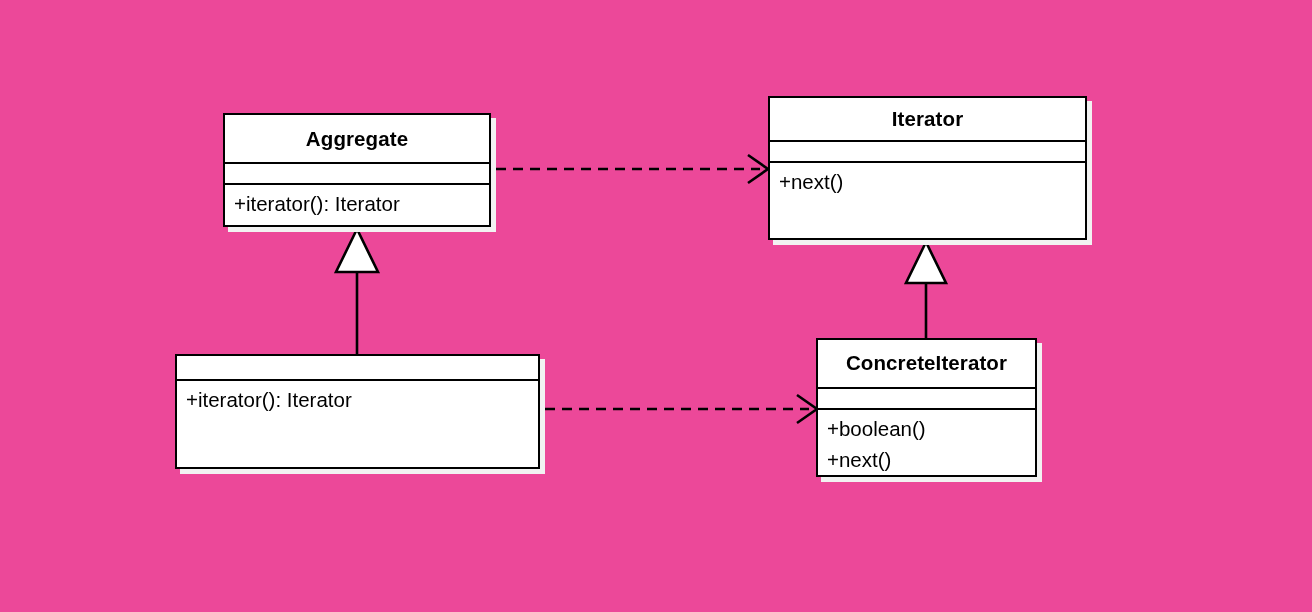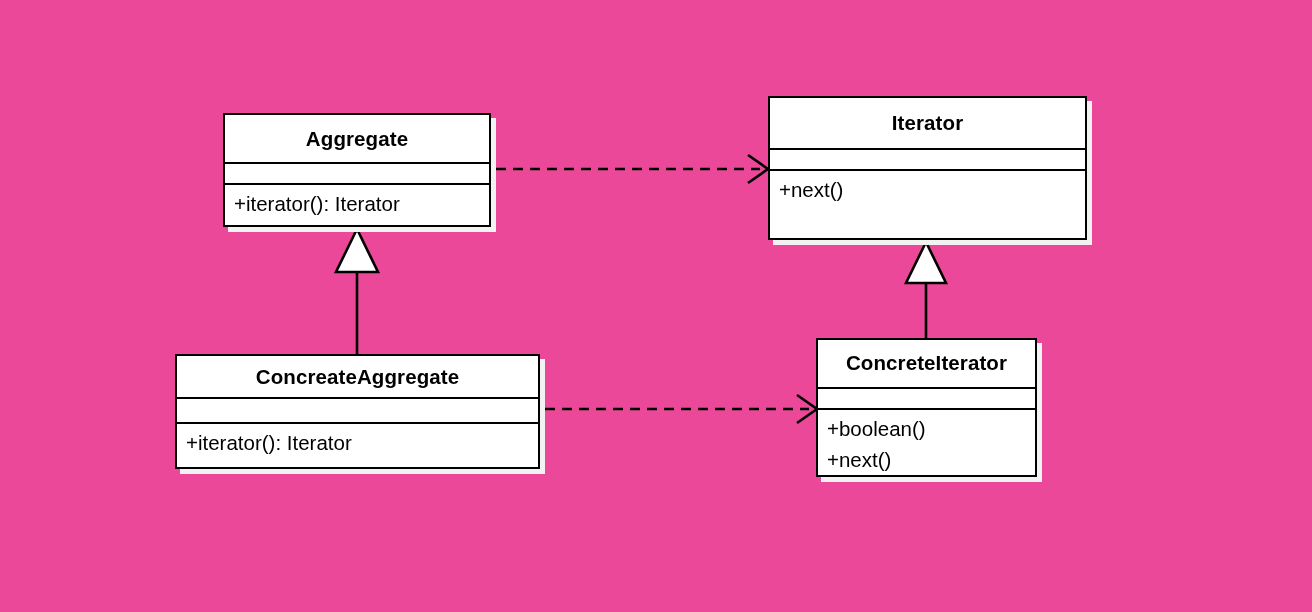--- a/index.html
+++ b/index.html
@@ -73,21 +73,21 @@
   
   #class-aggregate {
     left: 223px; top: 113px; width: 268px; height: 114px;
   }
   #class-aggregate .uml-name-compartment { height: 49px; }
   #class-aggregate .uml-attr-compartment { height: 21px; }
 
   #class-iterator {
     left: 768px; top: 96px; width: 319px; height: 144px;
   }
-  #class-iterator .uml-name-compartment { height: 52px; }
+  #class-iterator .uml-name-compartment { height: 44px; }
   #class-iterator .uml-attr-compartment { height: 21px; }
 
   #class-concreate-aggregate {
     left: 175px; top: 354px; width: 365px; height: 115px;
   }
   #class-concreate-aggregate .uml-name-compartment { height: 43px; }
   #class-concreate-aggregate .uml-attr-compartment { height: 25px; }
 
   #class-concrete-iterator {
     left: 816px; top: 338px; width: 221px; height: 139px;
@@ -137,21 +137,20 @@
 
   <div class="uml-class" id="class-iterator">
     <div class="uml-name-compartment">Iterator</div>
     <div class="uml-attr-compartment"></div>
     <div class="uml-ops-compartment">
       <div class="uml-op">+next()</div>
     </div>
   </div>
 
   <div class="uml-class" id="class-concreate-aggregate">
-    <div class="uml-name-compartment">ConcreateAggregate</div>
     <div class="uml-attr-compartment"></div>
     <div class="uml-ops-compartment">
       <div class="uml-op">+iterator(): Iterator</div>
     </div>
   </div>
 
   <div class="uml-class" id="class-concrete-iterator">
     <div class="uml-name-compartment">ConcreteIterator</div>
     <div class="uml-attr-compartment"></div>
     <div class="uml-ops-compartment">

